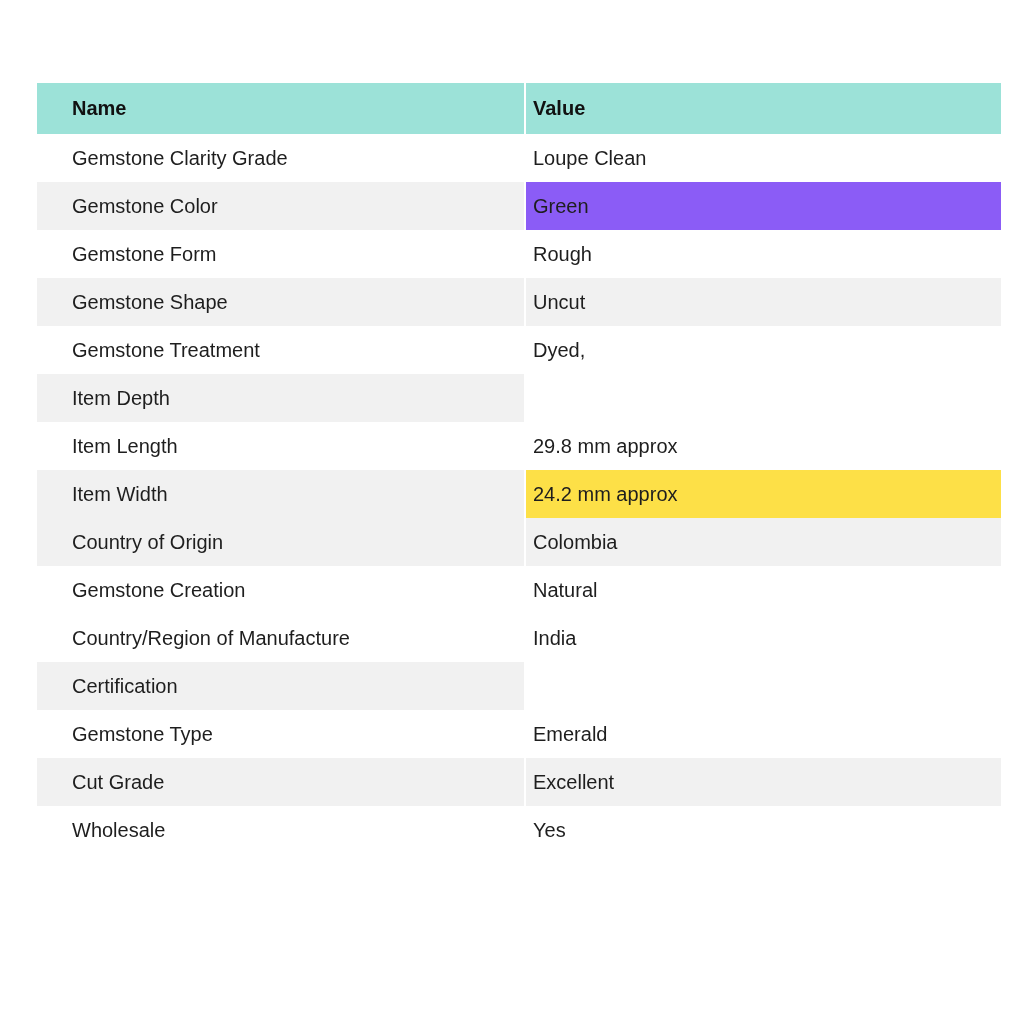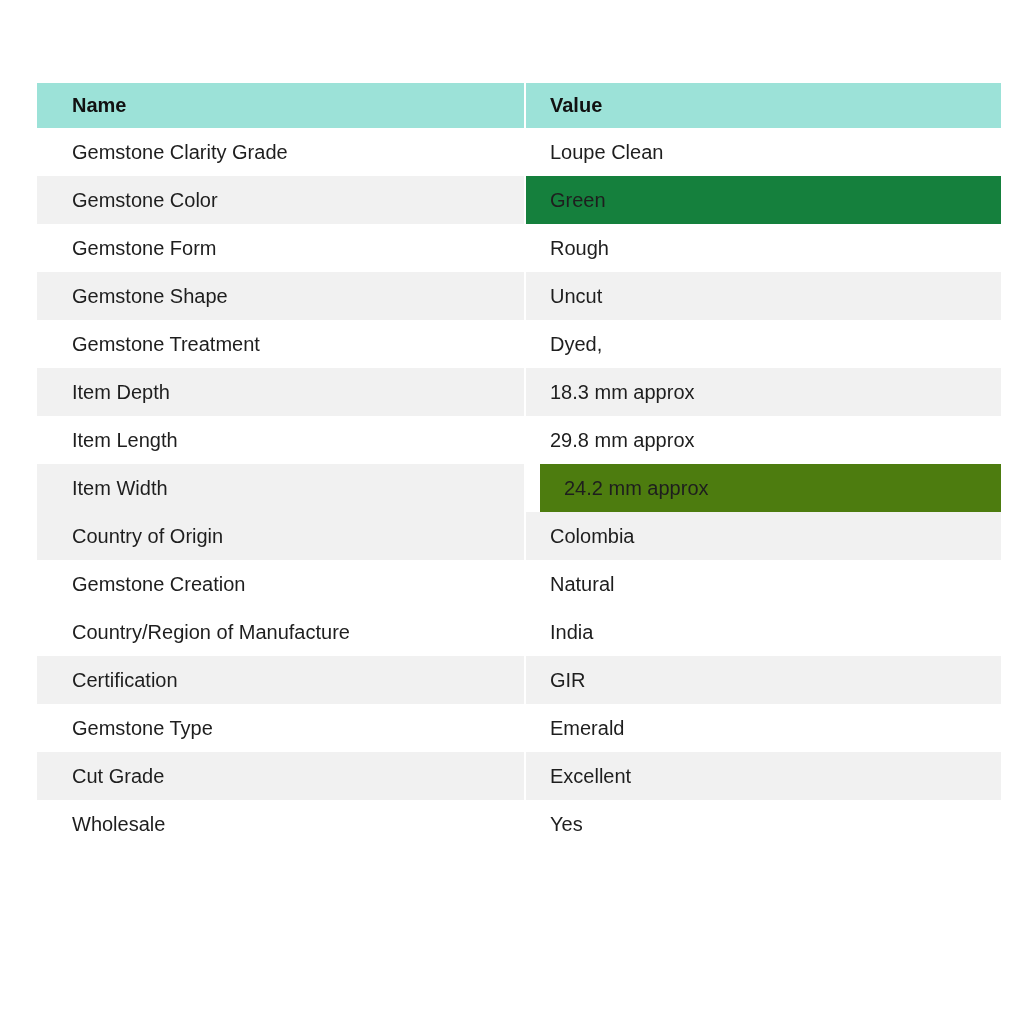--- a/index.html
+++ b/index.html
@@ -19,21 +19,21 @@
     width: 964px;
   }
 
   .row {
     display: flex;
     width: 100%;
     height: 48px;
   }
 
   .row.header {
-    height: 45px;
+    height: 51px;
   }
 
   .cell {
     display: flex;
     align-items: center;
     font-size: 20px;
     background: transparent;
   }
 
   .cell.name {
@@ -42,21 +42,21 @@
   }
 
   .col-gap {
     width: 2px;
     flex: 0 0 2px;
     background: #ffffff;
   }
 
   .cell.value {
     flex: 1;
-    padding-left: 24px;
+    padding-left: 7px;
   }
 
   .row.header .cell {
     font-weight: 600;
     color: #111111;
   }
 
   .row.alt .cell {
     
   }
@@ -73,21 +73,21 @@
   <div id="rows-container">
   <div class="row">
     <div class="cell name">Gemstone Clarity Grade</div>
     <div class="col-gap"></div>
     <div class="cell value">Loupe Clean</div>
   </div>
 
   <div class="row alt">
     <div class="cell name" style="background: rgb(241, 241, 241);">Gemstone Color</div>
     <div class="col-gap"></div>
-    <div class="cell value" style="background: #15803d;">Green</div>
+    <div class="cell value" style="background: #8b5cf6;">Green</div>
   </div>
 
   <div class="row">
     <div class="cell name">Gemstone Form</div>
     <div class="col-gap"></div>
     <div class="cell value">Rough</div>
   </div>
 
   <div class="row alt">
     <div class="cell name" style="background: rgb(241, 241, 241);">Gemstone Shape</div>
@@ -97,33 +97,32 @@
 
   <div class="row">
     <div class="cell name">Gemstone Treatment</div>
     <div class="col-gap"></div>
     <div class="cell value">Dyed,</div>
   </div>
 
   <div class="row alt">
     <div class="cell name" style="background: rgb(241, 241, 241);">Item Depth</div>
     <div class="col-gap"></div>
-    <div class="cell value" style="background: rgb(241, 241, 241);">18.3 mm approx</div>
   </div>
 
   <div class="row">
     <div class="cell name">Item Length</div>
     <div class="col-gap"></div>
     <div class="cell value">29.8 mm approx</div>
   </div>
 
   <div class="row alt">
     <div class="cell name" style="background: rgb(241, 241, 241);">Item Width</div>
     <div class="col-gap"></div>
-    <div class="cell value" style="background: #4d7c0f; margin-left: 14px;">24.2 mm approx</div>
+    <div class="cell value" style="background: #fde047;">24.2 mm approx</div>
   </div>
 
   <div class="row alt">
     <div class="cell name" style="background: rgb(241, 241, 241);">Country of Origin</div>
     <div class="col-gap"></div>
     <div class="cell value" style="background: rgb(241, 241, 241);">Colombia</div>
   </div>
 
   <div class="row">
     <div class="cell name">Gemstone Creation</div>
@@ -133,21 +132,20 @@
 
   <div class="row">
     <div class="cell name">Country/Region of Manufacture</div>
     <div class="col-gap"></div>
     <div class="cell value">India</div>
   </div>
 
   <div class="row alt">
     <div class="cell name" style="background: rgb(241, 241, 241); text-align: right;">Certification</div>
     <div class="col-gap"></div>
-    <div class="cell value" style="background: rgb(241, 241, 241);">GIR</div>
   </div>
 
   <div class="row">
     <div class="cell name">Gemstone Type</div>
     <div class="col-gap"></div>
     <div class="cell value">Emerald</div>
   </div>
 
   <div class="row alt">
     <div class="cell name" style="background: rgb(241, 241, 241);">Cut Grade</div>

